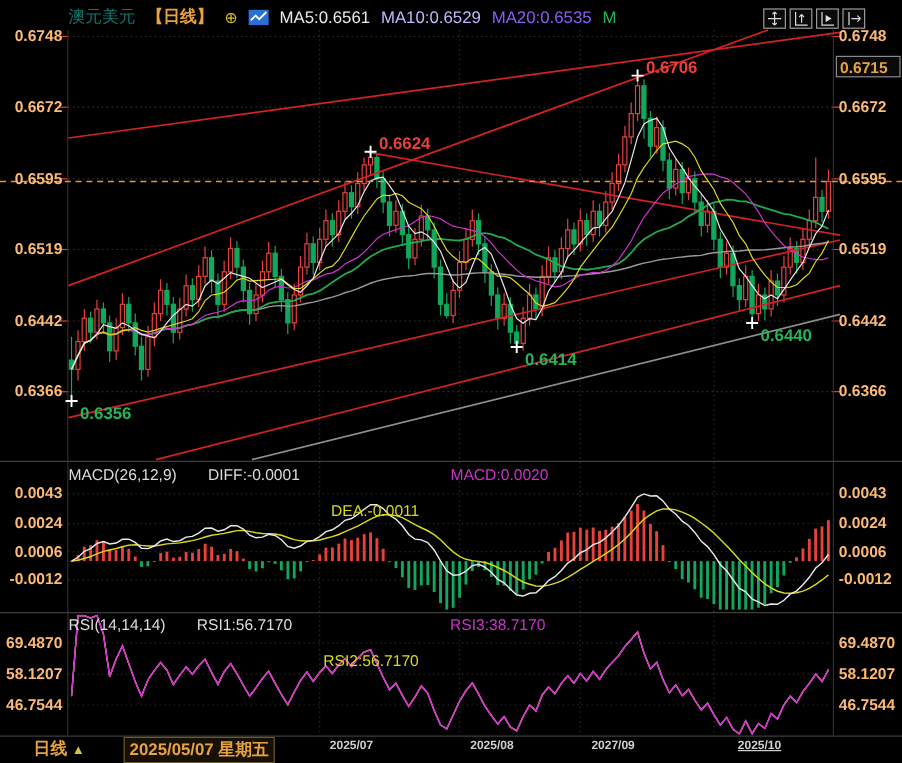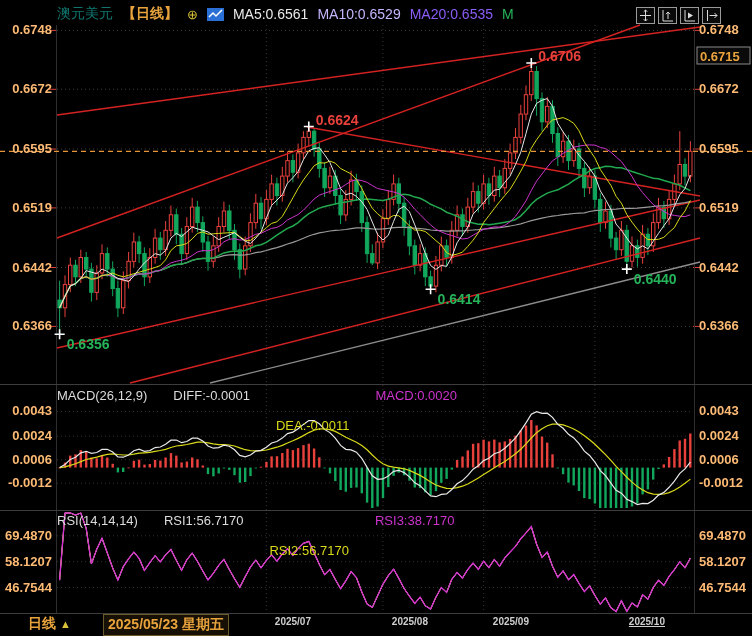--- a/index.html
+++ b/index.html
@@ -538,25 +538,25 @@
     <span class="w">RSI1:56.7170</span>
     <span class="y">RSI2:56.7170</span>
     <span class="m">RSI3:38.7170</span>
   </div>
 
   <div id="bottombar">
     <span id="period">
       <span>日线</span>
       <span class="tri">▲</span>
     </span>
-    <span id="datebox">2025/05/23 星期五</span>
+    <span id="datebox">2025/05/07 星期五</span>
   <span class="month" style="left: 266px;">2025/07</span>
       <span class="month" style="left: 383px;">2025/08</span>
-      <span class="month" style="left: 484px;">2025/09</span>
-      <span class="month" style="left: 620px; text-decoration: underline;">2025/10</span>
+      <span class="month" style="left: 484px;">2027/09</span>
+      <span class="month" style="left: 606px; text-decoration: underline;">2025/10</span>
     </div>
 
 
 <div class="axlbl axl" style="top: 22.4242px;">0.6748</div>
     <div class="axlbl axr" style="top: 22.4242px;">0.6748</div>
     <div class="axlbl axl" style="top: 81.316px;">0.6672</div>
     <div class="axlbl axr" style="top: 81.316px;">0.6672</div>
     <div class="axlbl axl" style="top: 140.983px;">0.6595</div>
     <div class="axlbl axr" style="top: 140.983px;">0.6595</div>
     <div class="axlbl axl" style="top: 199.874px;">0.6519</div>

